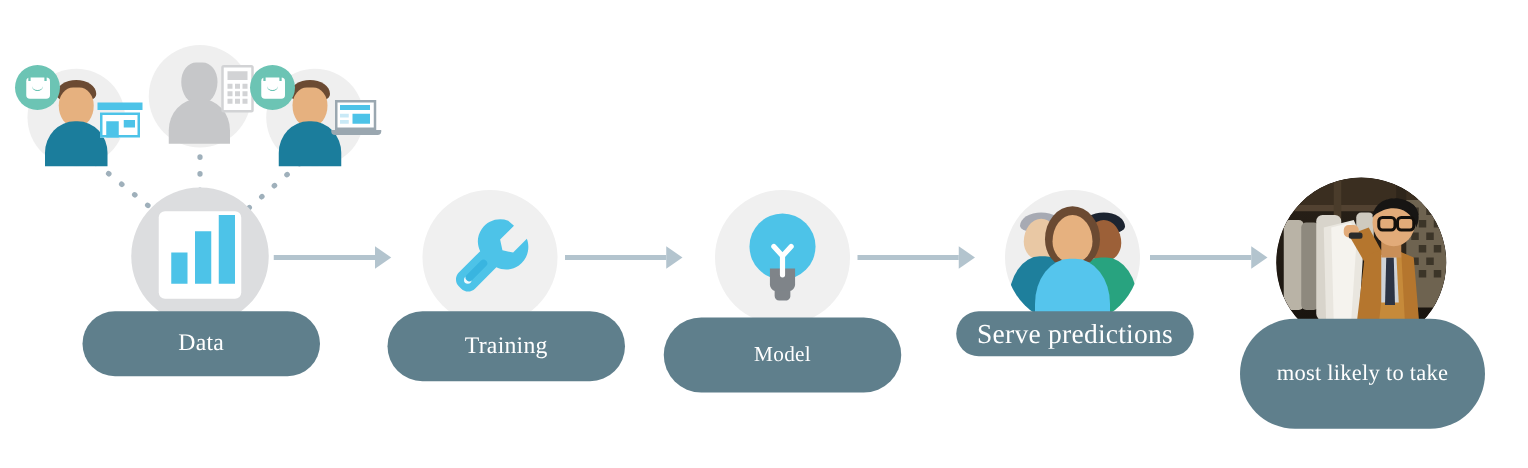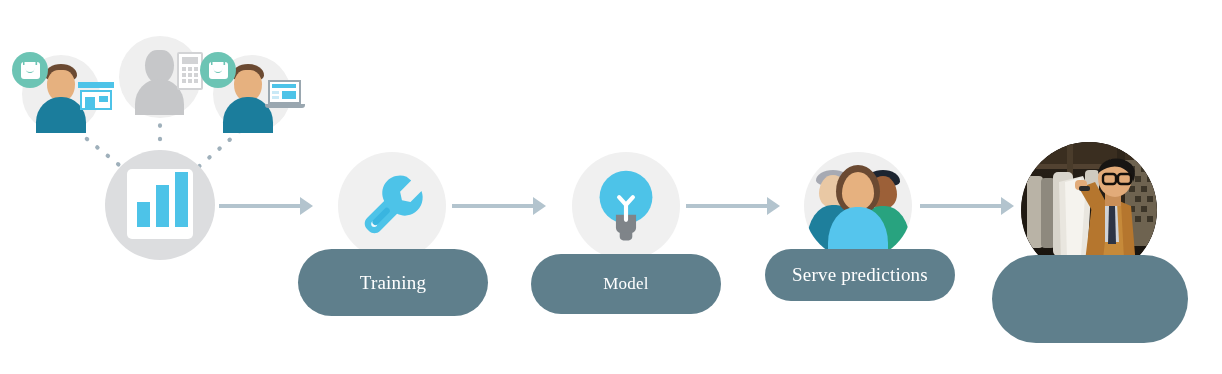--- a/index.html
+++ b/index.html
@@ -177,36 +177,39 @@
     </div>
   </div>
 
   <div class="stage-circle circle-grey-dark" style="left:105px;top:150px;width:110px;height:110px;">
     <div class="chart-card" style="left:22px;top:19px;width:66px;height:70px;">
       <div class="chart-bar" style="left:10px;width:13px;height:25px;bottom:12px;"></div>
       <div class="chart-bar" style="left:29px;width:13px;height:42px;bottom:12px;"></div>
       <div class="chart-bar" style="left:48px;width:13px;height:55px;bottom:12px;"></div>
     </div>
   </div>
+  <div class="pill" style="left:66px;top:249px;width:190px;height:52px;font-size:19px;">
+    <span class="pill-label">Data</span>
+  </div>
 
   <div class="arrow" style="left:219px;top:194px;width:94px;">
     <div class="shaft"></div>
     <div class="head"></div>
   </div>
 
   <div class="stage-circle circle-grey-light" style="left:338px;top:152px;width:108px;height:108px;">
     <svg width="74" height="74" viewBox="0 0 64 64" style="transform:rotate(0deg);">
       <g fill="#4dc3e8">
         <path d="M44.6 6.6c-6.6-2.5-14.2-.3-18.3 5.6-3.3 4.7-3.5 10.6-1.1 15.4L10.4 42.4c-2.6 2.6-2.6 6.9 0 9.5l1.7 1.7c2.6 2.6 6.9 2.6 9.5 0l14.8-14.8c4.9 2.4 10.9 2.1 15.6-1.3 5.9-4.2 8-11.8 5.5-18.4l-9.5 9.5-7.4-1.6-1.6-7.4 9.6-9.6z"></path>
       </g>
       <circle cx="16.6" cy="47.6" r="2.6" fill="#ffffff" opacity=".92"></circle>
       <rect x="20" y="31.5" width="5.2" height="19" rx="2.6" fill="#39b5e0" transform="rotate(45 22.6 41)"></rect>
     </svg>
   </div>
-  <div class="pill" style="left:298px;top:249px;width:190px;height:67px;font-size:19px;">
+  <div class="pill" style="left:310px;top:249px;width:190px;height:56px;font-size:19px;">
     <span class="pill-label">Training</span>
   </div>
 
   <div class="arrow" style="left:452px;top:194px;width:94px;">
     <div class="shaft"></div>
     <div class="head"></div>
   </div>
 
   <div class="stage-circle circle-grey-light" style="left:572px;top:152px;width:108px;height:108px;">
     <svg width="66" height="78" viewBox="0 0 52 62">
@@ -238,21 +241,21 @@
       <div class="tp-head" style="left:65px;top:24px;width:28px;height:33px;background:#9c6038;"></div>
       <div class="tp-body" style="left:52px;top:54px;width:54px;height:58px;background:#28a37f;"></div>
     </div>
 
     <div class="tp">
       <div class="tp-hair" style="left:32px;top:13px;width:44px;height:48px;background:#6b4a32;border-radius:50% 50% 38% 38%/55% 55% 45% 45%;"></div>
       <div class="tp-head" style="left:38px;top:20px;width:32px;height:38px;background:#e6b17f;"></div>
       <div class="tp-body" style="left:24px;top:55px;width:60px;height:58px;background:#55c5ed;"></div>
     </div>
   </div>
-  <div class="pill" style="left:765px;top:249px;width:190px;height:52px;font-size:19px;">
+  <div class="pill" style="left:765px;top:249px;width:190px;height:36px;font-size:22px;">
     <span class="pill-label">Serve predictions</span>
   </div>
 
   <div class="arrow" style="left:920px;top:194px;width:94px;">
     <div class="shaft"></div>
     <div class="head"></div>
   </div>
 
   <div class="photo" style="left:1021px;top:142px;width:136px;height:136px;">
     <svg width="136" height="136" viewBox="0 0 136 136">
@@ -320,16 +323,17 @@
 
         <rect x="58" y="44" width="11" height="5" rx="2" fill="#2b2b2b"></rect>
 
         <rect x="0" y="120" width="136" height="16" fill="#120f0b" opacity=".55"></rect>
       </g>
     </svg>
   </div>
 
   <div class="pill" style="left:992px;top:255px;width:196px;height:88px;border-radius:46px;font-size:18px;">
     <div style="padding:0 14px;">
+      <span class="pill-label">most likely to take</span>
     </div>
   </div>
 
 </div>
 
 </body></html>

